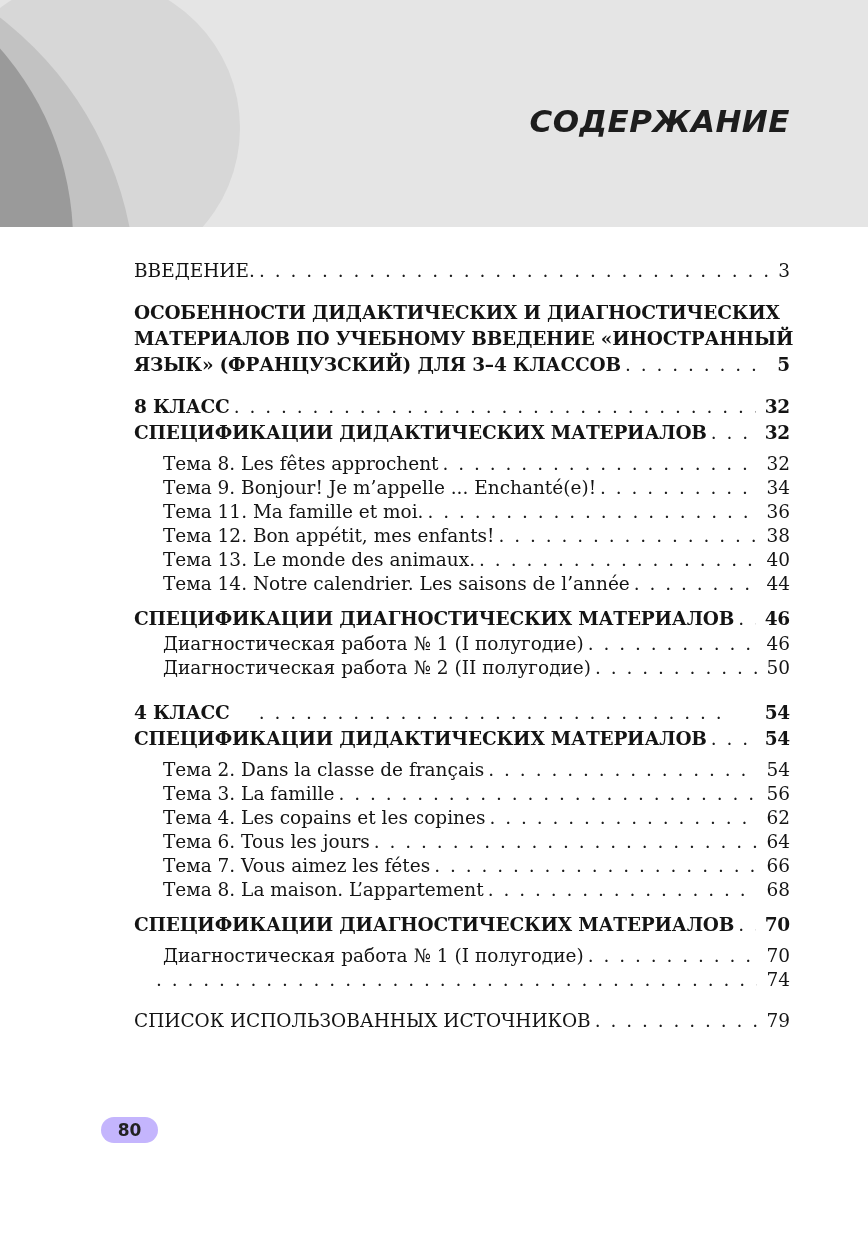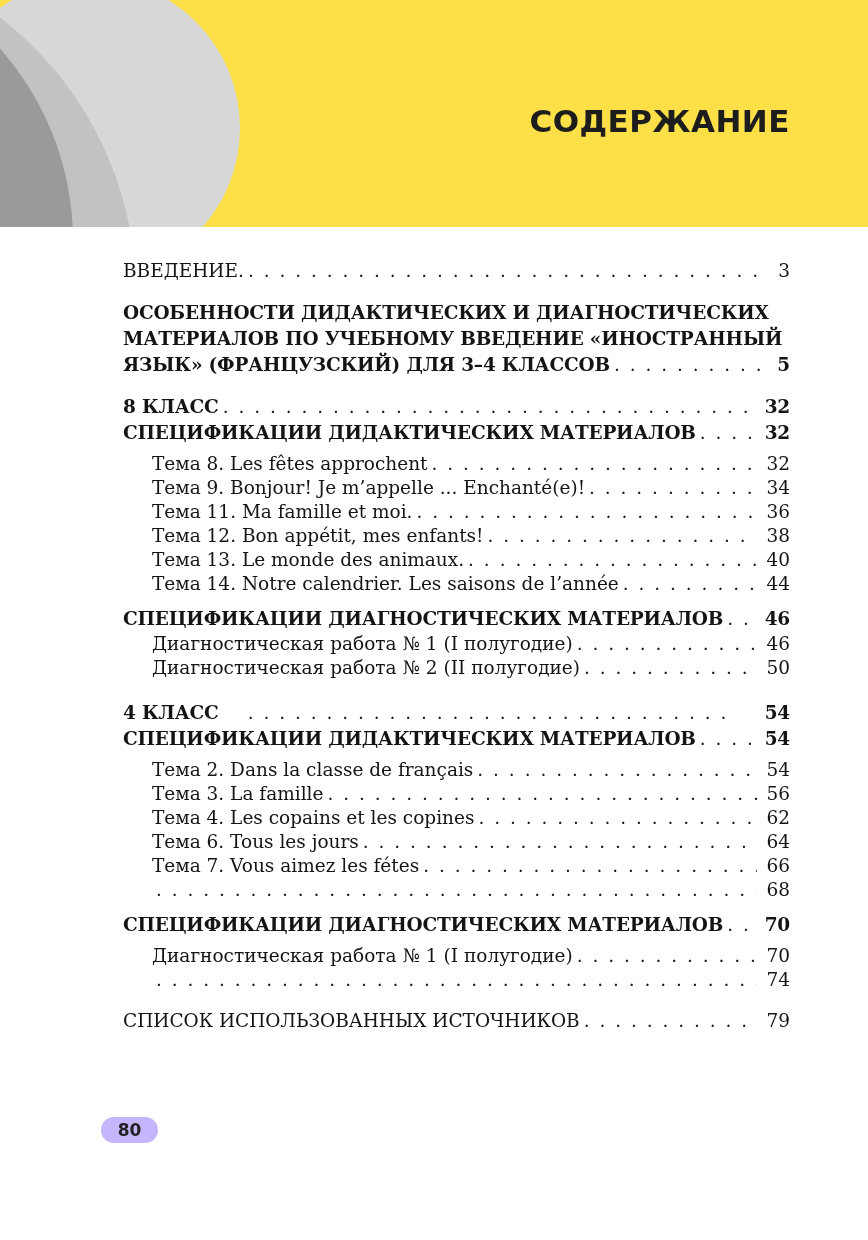--- a/index.html
+++ b/index.html
@@ -25,39 +25,39 @@
   .toc{position:absolute;left:123px;right:78px;top:258px;}
   .row{display:flex;align-items:baseline;height:25px;line-height:25px;font-size:18.5px;}
   .row.caps{height:26px;line-height:26px;}
   .row.heading{height:26px;line-height:26px;font-weight:bold;letter-spacing:-.2px;}
   .row.item{height:24px;line-height:24px;}
   .row.indent{padding-left:29px;}
   .gap-sm{margin-top:6px;}
   .gap-md{margin-top:10px;}
   .gap-lg{margin-top:16px;}
   .gap-xl{margin-top:20px;gap:25px;}
-  .t{white-space:nowrap;}
+  .t{white-space:nowrap;margin-left:11px;}
   .leader{
     flex:1;overflow:hidden;white-space:nowrap;text-align:right;
     letter-spacing:2px;padding-left:4px;font-weight:normal;color:#1a1a1a;
   }
   .pg{padding-left:9px;white-space:nowrap;}
   
   .pill{
     position:absolute;left:101px;top:1117px;width:57px;height:26px;
     border-radius:13px;background:#e9e9e9;display:flex;align-items:center;justify-content:center;
     font-family:"DejaVu Sans",sans-serif;font-weight:bold;font-size:17px;color:#222222;
   }
 </style>
 </head>
 <body>
 
 <div class="page">
 
-  <div class="band" style="background: #fde047;">
+  <div class="band" style="background: #e5e5e5; font-style: italic;">
     <div class="circle c-light" style="background: rgb(215, 215, 215);"></div>
     <div class="circle c-mid" style="background: rgb(194, 194, 194);"></div>
     <div class="circle c-dark" style="background: rgb(154, 154, 154);"></div>
     <div class="title">СОДЕРЖАНИЕ</div>
   </div>
 
   <div class="toc" id="toc">
       <div class="row caps">
       <span class="t">ВВЕДЕНИЕ.</span>
       <span class="leader"> . . . . . . . . . . . . . . . . . . . . . . . . . . . . . . . . . . . . . . . . . . . . . . . . . . . . . . . . . . . . . . . . . . . . . . . . . . . . . . . .</span>
@@ -162,20 +162,21 @@
       <span class="t">Тема 6. Tous les jours</span>
       <span class="leader"> . . . . . . . . . . . . . . . . . . . . . . . . . . . . . . . . . . . . . . . . . . . . . . . . . . . . . . . . . . . . . . . . . . . . . . . . . . . . . . . .</span>
       <span class="pg">64</span>
     </div>
       <div class="row item indent">
       <span class="t">Тема 7. Vous aimez les fétes</span>
       <span class="leader"> . . . . . . . . . . . . . . . . . . . . . . . . . . . . . . . . . . . . . . . . . . . . . . . . . . . . . . . . . . . . . . . . . . . . . . . . . . . . . . . .</span>
       <span class="pg">66</span>
     </div>
       <div class="row item indent">
+      <span class="t">Тема 8. La maison. L’appartement</span>
       <span class="leader"> . . . . . . . . . . . . . . . . . . . . . . . . . . . . . . . . . . . . . . . . . . . . . . . . . . . . . . . . . . . . . . . . . . . . . . . . . . . . . . . .</span>
       <span class="pg">68</span>
     </div>
       <div class="row heading gap-md">
       <span class="t">СПЕЦИФИКАЦИИ ДИАГНОСТИЧЕСКИХ МАТЕРИАЛОВ</span>
       <span class="leader"> . . . . . . . . . . . . . . . . . . . . . . . . . . . . . . . . . . . . . . . . . . . . . . . . . . . . . . . . . . . . . . . . . . . . . . . . . . . . . . . .</span>
       <span class="pg">70</span>
     </div>
       <div class="row item indent gap-sm">
       <span class="t">Диагностическая работа № 1 (I полугодие)</span>

